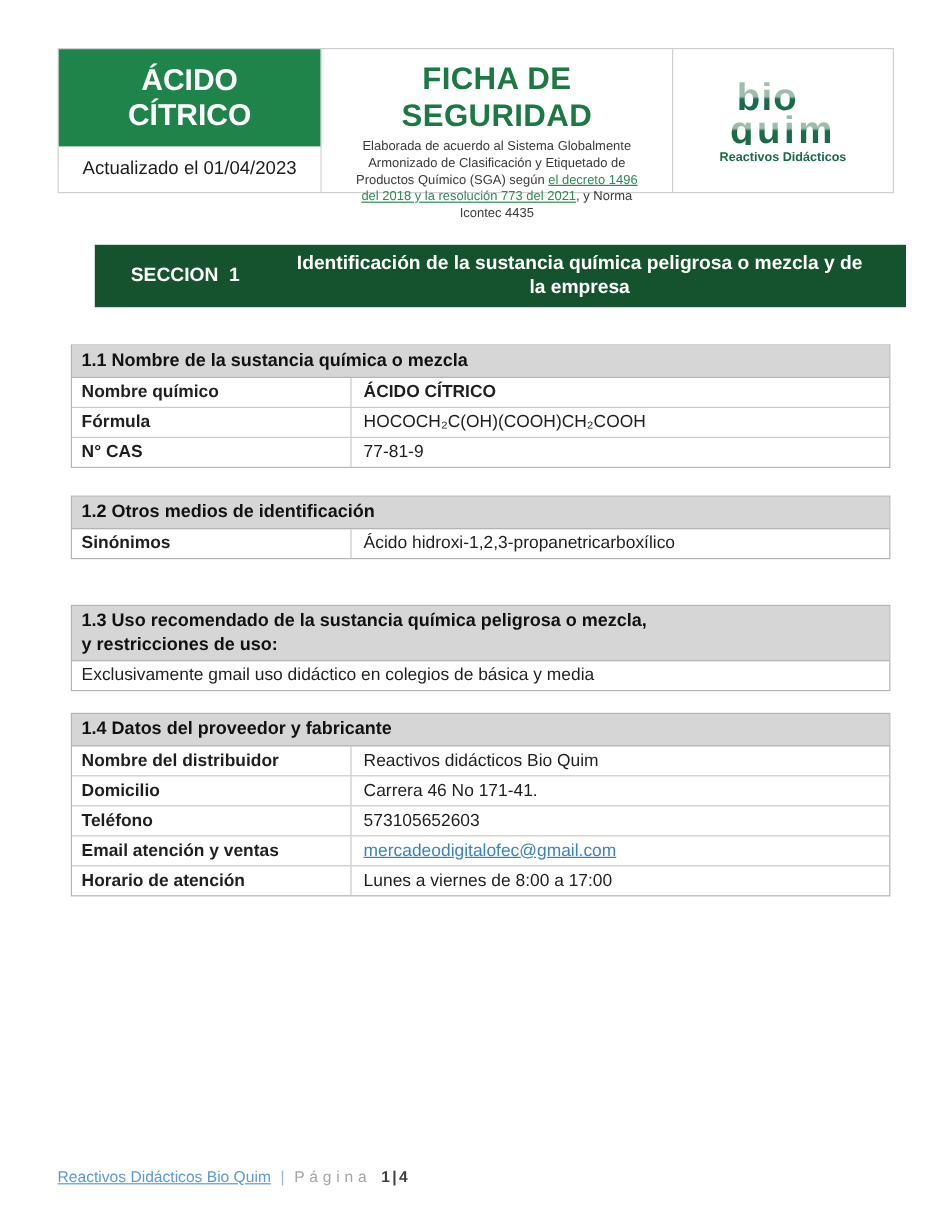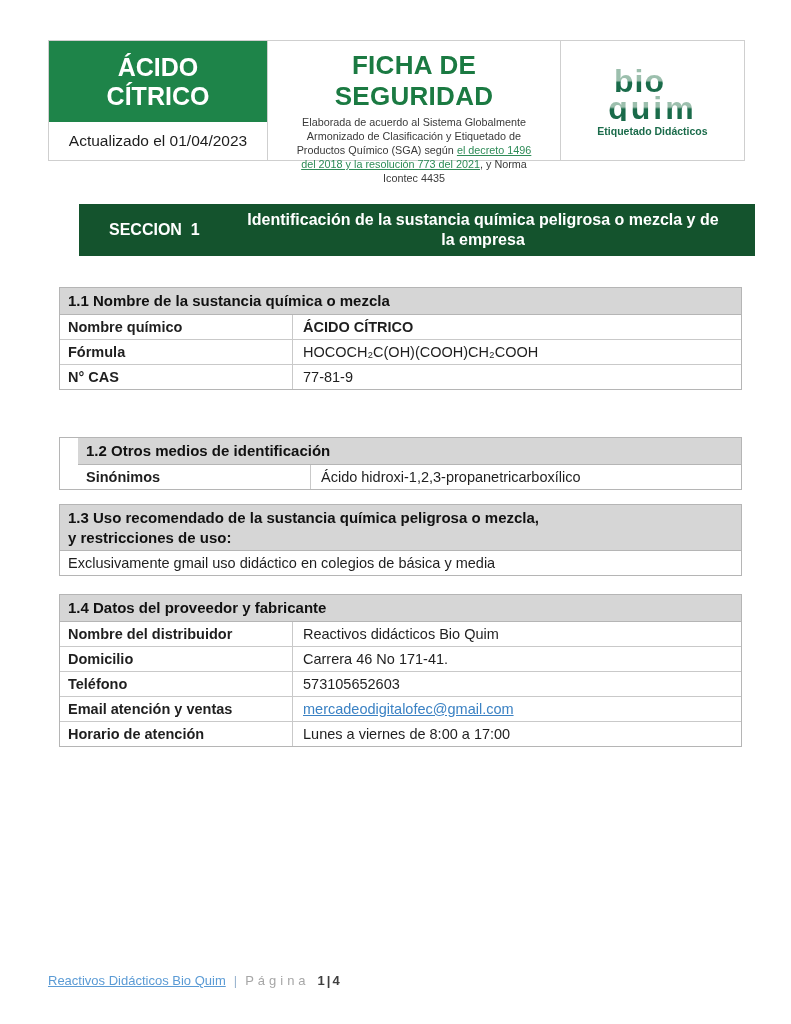--- a/index.html
+++ b/index.html
@@ -59,21 +59,21 @@
   .t-row:last-child { border-bottom:none; }
   .t-label {
     width:233px; flex:none; font-weight:bold; padding:4px 8px;
     border-right:1px solid #c9c9c9; display:flex; align-items:center;
   }
   .t-value { flex:1; padding:4px 10px; display:flex; align-items:center; }
   .t-value a { color:#3b82c4; text-decoration:underline; cursor:pointer; }
   .t-fullrow { padding:4px 8px; }
 
   #table-11 { top:287px; }
-  #table-12 { top:437px;padding-left:18px; }
+  #table-12 { top:413px; }
   #table-13 { top:504px; }
   #table-14 { top:594px; }
 
   
   .footer {
     position:absolute; left:48px; top:973px; display:flex; align-items:baseline;
     font-size:13px; gap:8px;
   }
   .footer-link { color:#5b9bd5; text-decoration:underline; cursor:pointer; }
   .footer-sep { color:#9ab4cf; }
@@ -94,21 +94,21 @@
   <div class="h-mid">
     <div class="doc-title">FICHA DE SEGURIDAD</div>
     <div class="doc-sub"><span>Elaborada de acuerdo al Sistema Globalmente Armonizado de Clasificación y Etiquetado de Productos Químico (SGA) según </span><a>el decreto 1496 del 2018 y la resolución 773 del 2021</a><span>, y Norma Icontec 4435</span>
     </div>
   </div>
 
   <div class="h-right">
     <div style="text-align:center;">
       <div class="logo-word logo-top">bio</div>
       <div class="logo-word logo-bottom">quim</div>
-      <div class="logo-tagline">Etiquetado Didácticos</div>
+      <div class="logo-tagline">Reactivos Didácticos</div>
     </div>
   </div>
 </div>
 
 <div class="section-bar">
   <div class="section-num">SECCION  1</div>
   <div class="section-title">Identificación de la sustancia química peligrosa o mezcla y de la empresa</div>
 </div>
 
 <div class="ftable" id="table-11">

